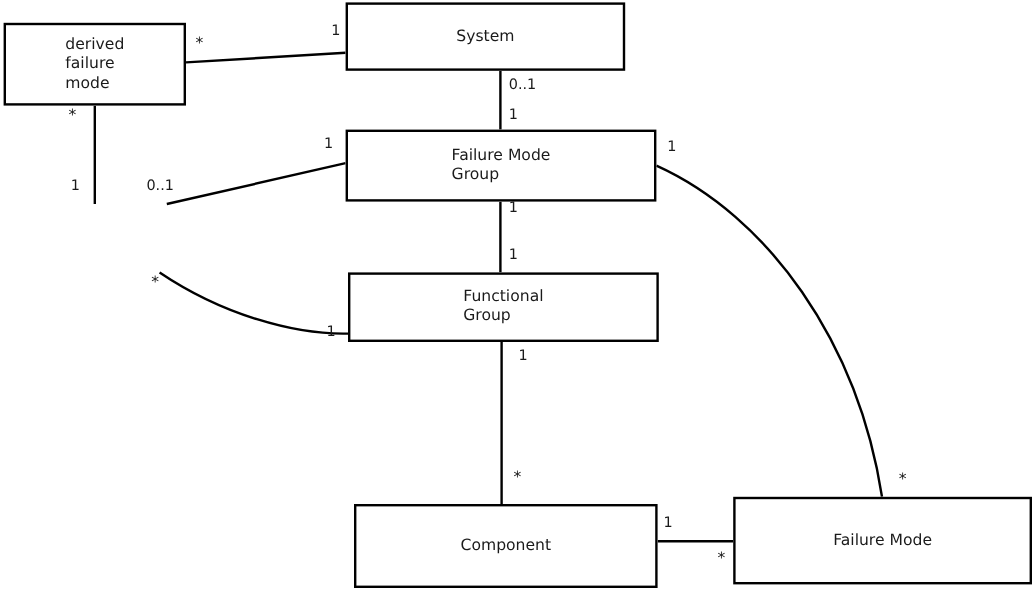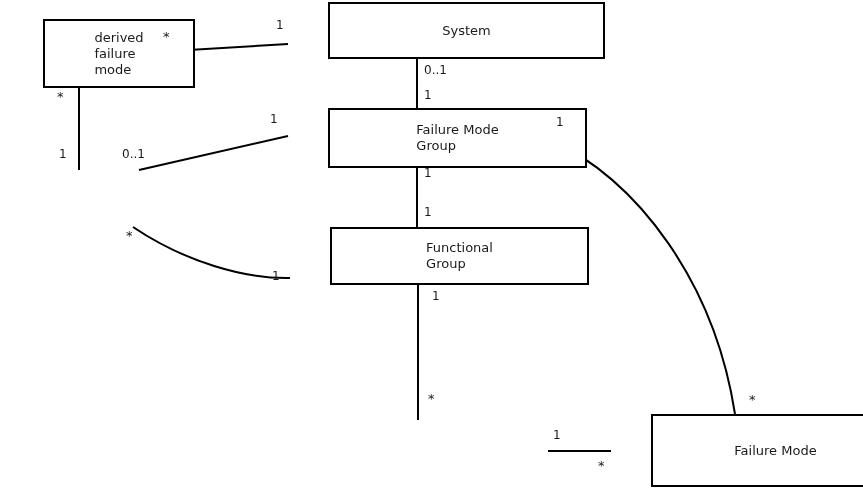--- a/index.html
+++ b/index.html
@@ -25,21 +25,20 @@
     height: 493px;
   }
   .uml-box {
     position: absolute;
     box-sizing: border-box;
     border: 2px solid #000000;
     background: #ffffff;
     display: flex;
     align-items: center;
     justify-content: center;
-    margin-left: 40px;
   }
   .uml-box-label {
     font-family: "DejaVu Sans", sans-serif;
     font-size: 13px;
     line-height: 16px;
     color: #1a1a1a;
     white-space: pre-line;
     text-align: left;
   }
   .uml-box-label.centered {
@@ -83,35 +82,38 @@
     <path fill="none" stroke="#000000" stroke-width="2" d="M 548 451 L 611 451"></path>
 
   </svg>
 
   <div class="uml-box" id="box-derived-failure-mode" style="left: 3px; top: 19px; width: 152px; height: 69px;">
     <span class="uml-box-label">derived
 failure
 mode</span>
   </div>
 
-  <div class="uml-box" id="box-system" style="left: 288px; top: 2px; width: 277px; height: 57px;">
+  <div class="uml-box" id="box-system" style="left: 288px; top: 2px; width: 233px; height: 57px;">
     <span class="uml-box-label centered">System</span>
   </div>
 
   <div class="uml-box" id="box-failure-mode-group" style="left: 288px; top: 108px; width: 259px; height: 60px;">
     <span class="uml-box-label">Failure Mode
 Group</span>
   </div>
 
 
   <div class="uml-box" id="box-functional-group" style="left: 290px; top: 227px; width: 259px; height: 58px;">
     <span class="uml-box-label">Functional
 Group</span>
   </div>
 
+  <div class="uml-box" id="box-component" style="left: 295px; top: 420px; width: 253px; height: 70px;">
+    <span class="uml-box-label centered">Component</span>
+  </div>
 
   <div class="uml-box" id="box-failure-mode" style="left: 611px; top: 414px; width: 249px; height: 73px;">
     <span class="uml-box-label centered">Failure Mode</span>
   </div>
 
   <span class="mult star" style="left: 163px; top: 31px;">*</span>
   <span class="mult" style="left: 276px; top: 19px;">1</span>
   <span class="mult star" style="left: 57px; top: 91px;">*</span>
   <span class="mult" style="left: 59px; top: 148px;">1</span>
   <span class="mult" style="left: 424px; top: 64px;">0..1</span>

